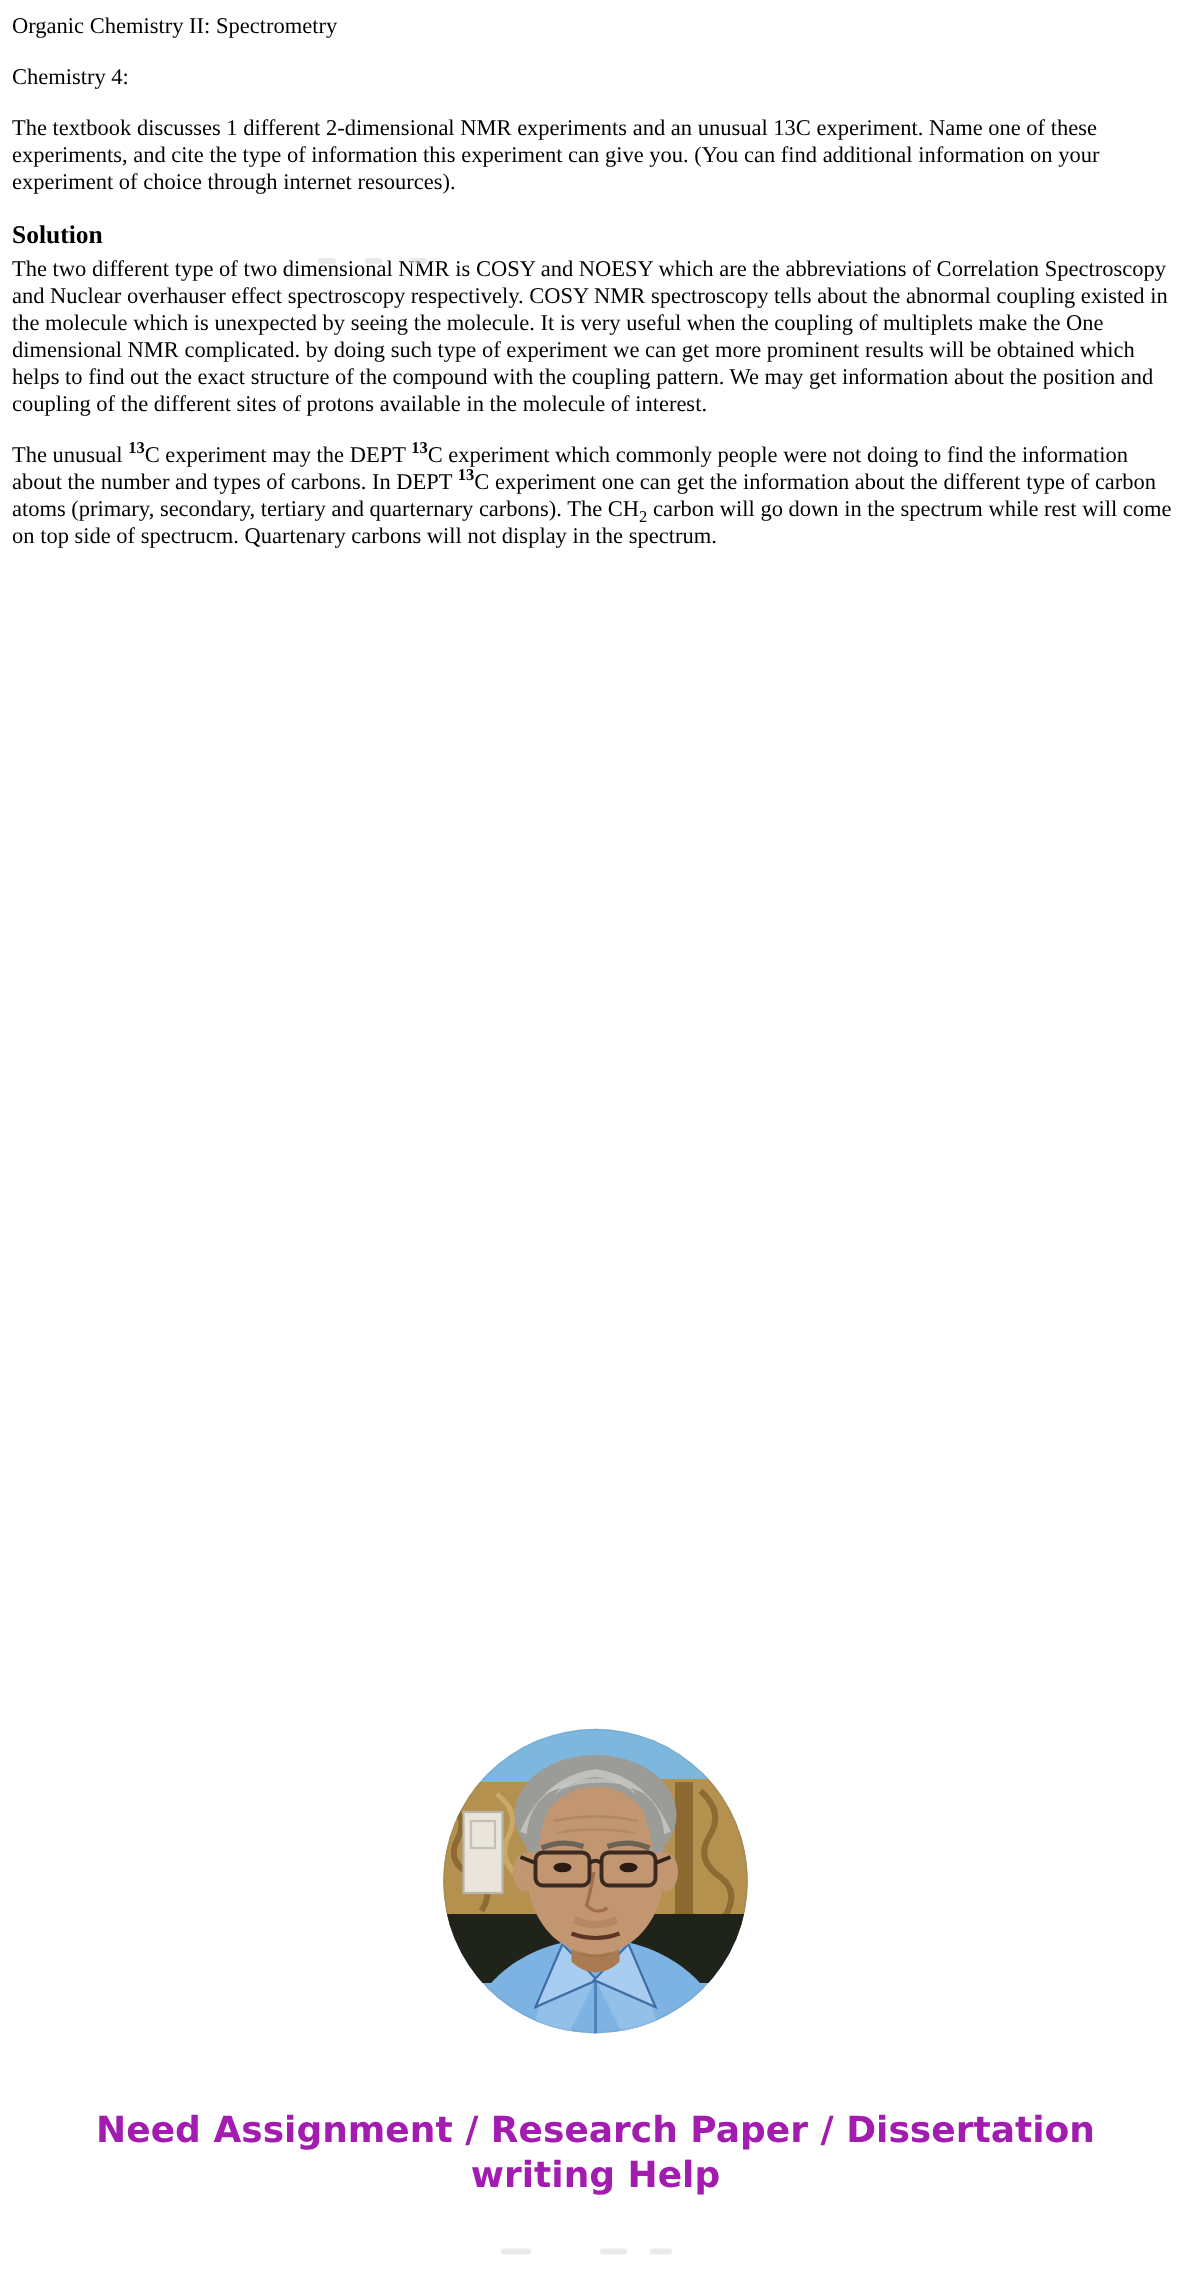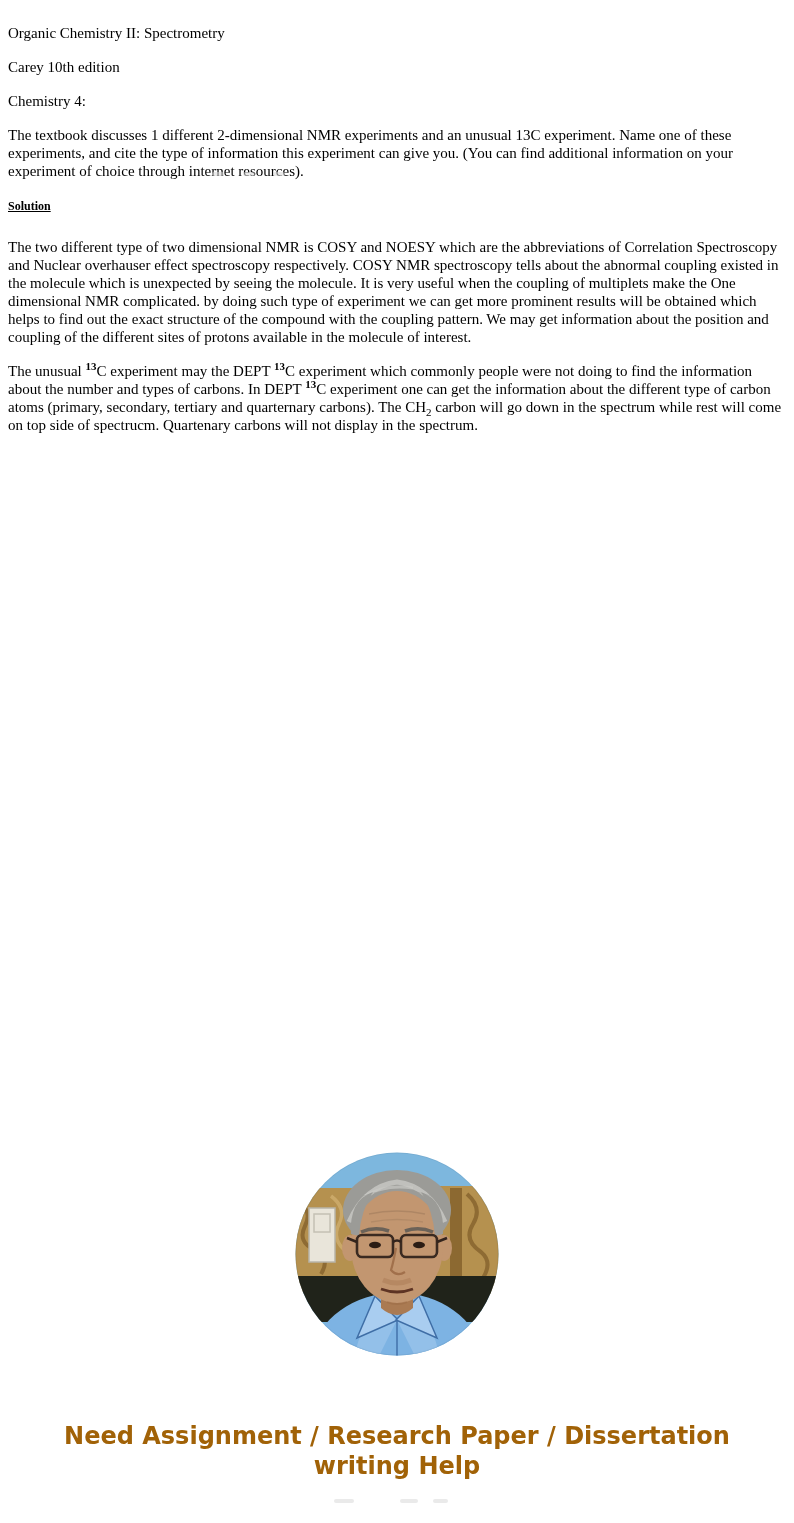--- a/index.html
+++ b/index.html
@@ -9,33 +9,32 @@
   }
   body {
     width: 794px;
     height: 1523px;
     position: relative;
     font-family: "Liberation Serif", serif;
     color: #000000;
     overflow: hidden;
   }
   .doc {
-    padding: 24px 8px 0 8px;
+    padding: 9px 8px 0 8px;
   }
   .doc p {
     margin: 0 0 16px 0;
     font-size: 15px;
     line-height: 18px;
   }
   .solution-heading {
-    font-size: 12px;
+    font-size: 17px;
     line-height: 20px;
     font-weight: bold;
-    margin: 0 0 22px 0;
-    text-decoration: underline;
+    margin: 0 0 4px 0;
   }
   .rich sup {
     font-size: 11px;
     line-height: 0;
     vertical-align: super;
     font-weight: bold;
   }
   .rich sub {
     font-size: 11px;
     line-height: 0;
@@ -59,31 +58,29 @@
   .footer {
     position: absolute;
     top: 1405px;
     left: 0;
     right: 0;
     text-align: center;
     font-family: "DejaVu Sans", sans-serif;
     font-weight: bold;
     font-size: 24px;
     line-height: 30px;
-    color: #a16207;
+    color: #a21caf;
     letter-spacing: 0px;
-    margin-top: 16px;
   }
 </style>
 </head>
 <body>
 
 <div class="doc">
   <p>Organic Chemistry II: Spectrometry</p>
-  <p>Carey 10th edition</p>
   <p>Chemistry 4:</p>
   <p>The textbook discusses 1 different 2-dimensional NMR experiments and an unusual 13C experiment. Name one of these experiments, and cite the type of information this experiment can give you. (You can find additional information on your experiment of choice through internet resources).</p>
   <div class="solution-heading">Solution</div>
   <p>The two different type of two dimensional NMR is COSY and NOESY which are the abbreviations of Correlation Spectroscopy and Nuclear overhauser effect spectroscopy respectively. COSY NMR spectroscopy tells about the abnormal coupling existed in the molecule which is unexpected by seeing the molecule. It is very useful when the coupling of multiplets make the One dimensional NMR complicated. by doing such type of experiment we can get more prominent results will be obtained which helps to find out the exact structure of the compound with the coupling pattern. We may get information about the position and coupling of the different sites of protons available in the molecule of interest.</p>
   <p class="rich">The unusual <sup>13</sup>C experiment may the DEPT <sup>13</sup>C experiment which commonly people were not doing to find the information about the number and types of carbons. In DEPT <sup>13</sup>C experiment one can get the information about the different type of carbon atoms (primary, secondary, tertiary and quarternary carbons). The CH<sub>2</sub> carbon will go down in the spectrum while rest will come on top side of spectrucm. Quartenary carbons will not display in the spectrum.</p>
 </div>
 
 <div class="smudge" style="left:212px; top:172px; width:12px;"></div>
 <div class="smudge" style="left:243px; top:172px; width:12px;"></div>
 <div class="smudge" style="left:273px; top:172px; width:12px;"></div>

